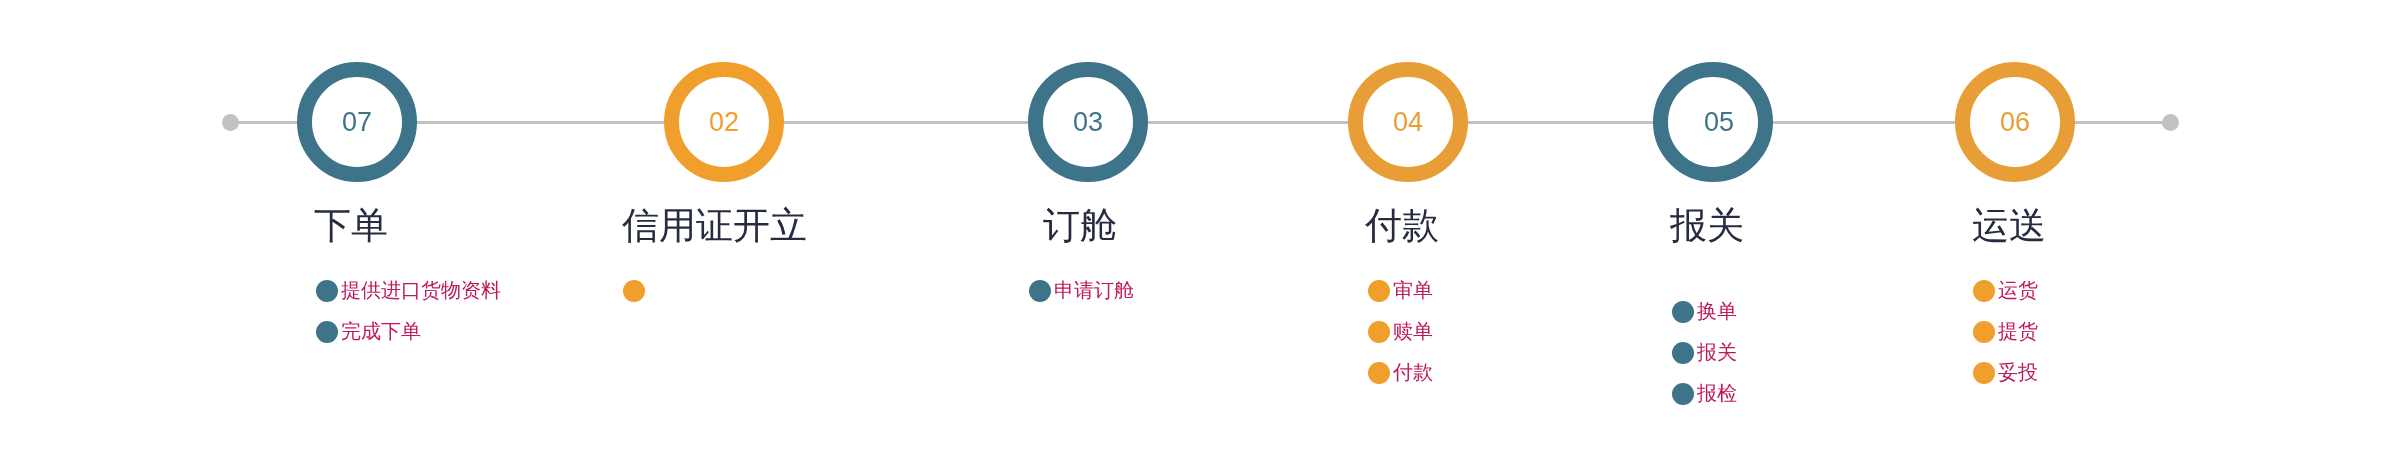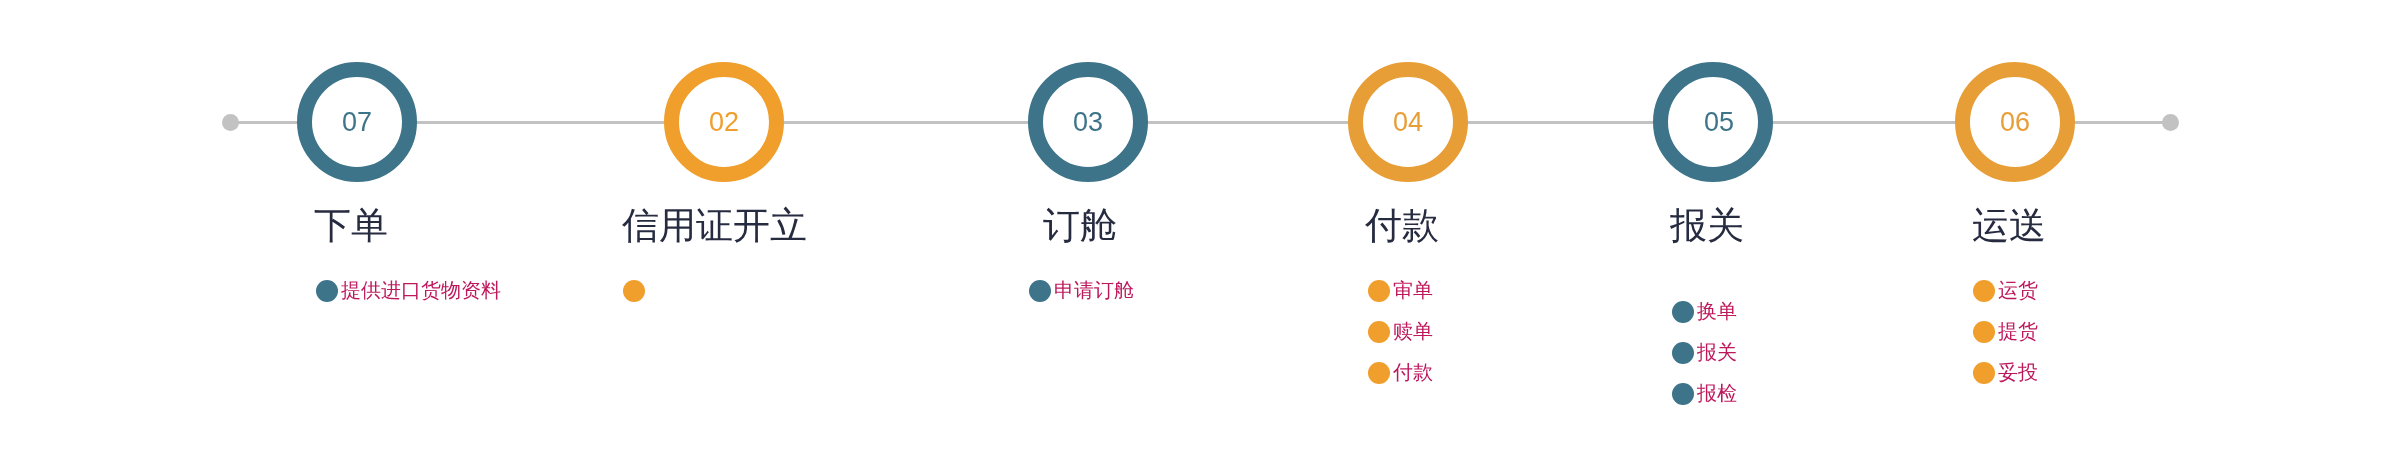--- a/index.html
+++ b/index.html
@@ -26,20 +26,24 @@
 <div class="end-dot right"></div>
 
 <div class="step-circle" style="left:297px;border-color:#3d7489;">
   <span class="step-num" style="color:#3d7489;">07</span>
 </div>
 <div class="step-title" style="left:314px;">下单</div>
 <ul class="bullet-list" style="left:316px;">
   <li class="bullet-item">
     <span class="bullet-dot" style="background:#3d7489;"></span>
     <span class="bullet-text">提供进口货物资料</span>
+  </li>
+  <li class="bullet-item">
+    <span class="bullet-dot" style="background:#3d7489;"></span>
+    <span class="bullet-text">完成下单</span>
   </li>
 </ul>
 
 <div class="step-circle" style="left:664px;border-color:#f09e2c;">
   <span class="step-num" style="color:#f09e2c;">02</span>
 </div>
 <div class="step-title" style="left:622px;">信用证开立</div>
 <ul class="bullet-list" style="left:623px;">
   <li class="bullet-item">
     <span class="bullet-dot" style="background:#f09e2c;"></span>

